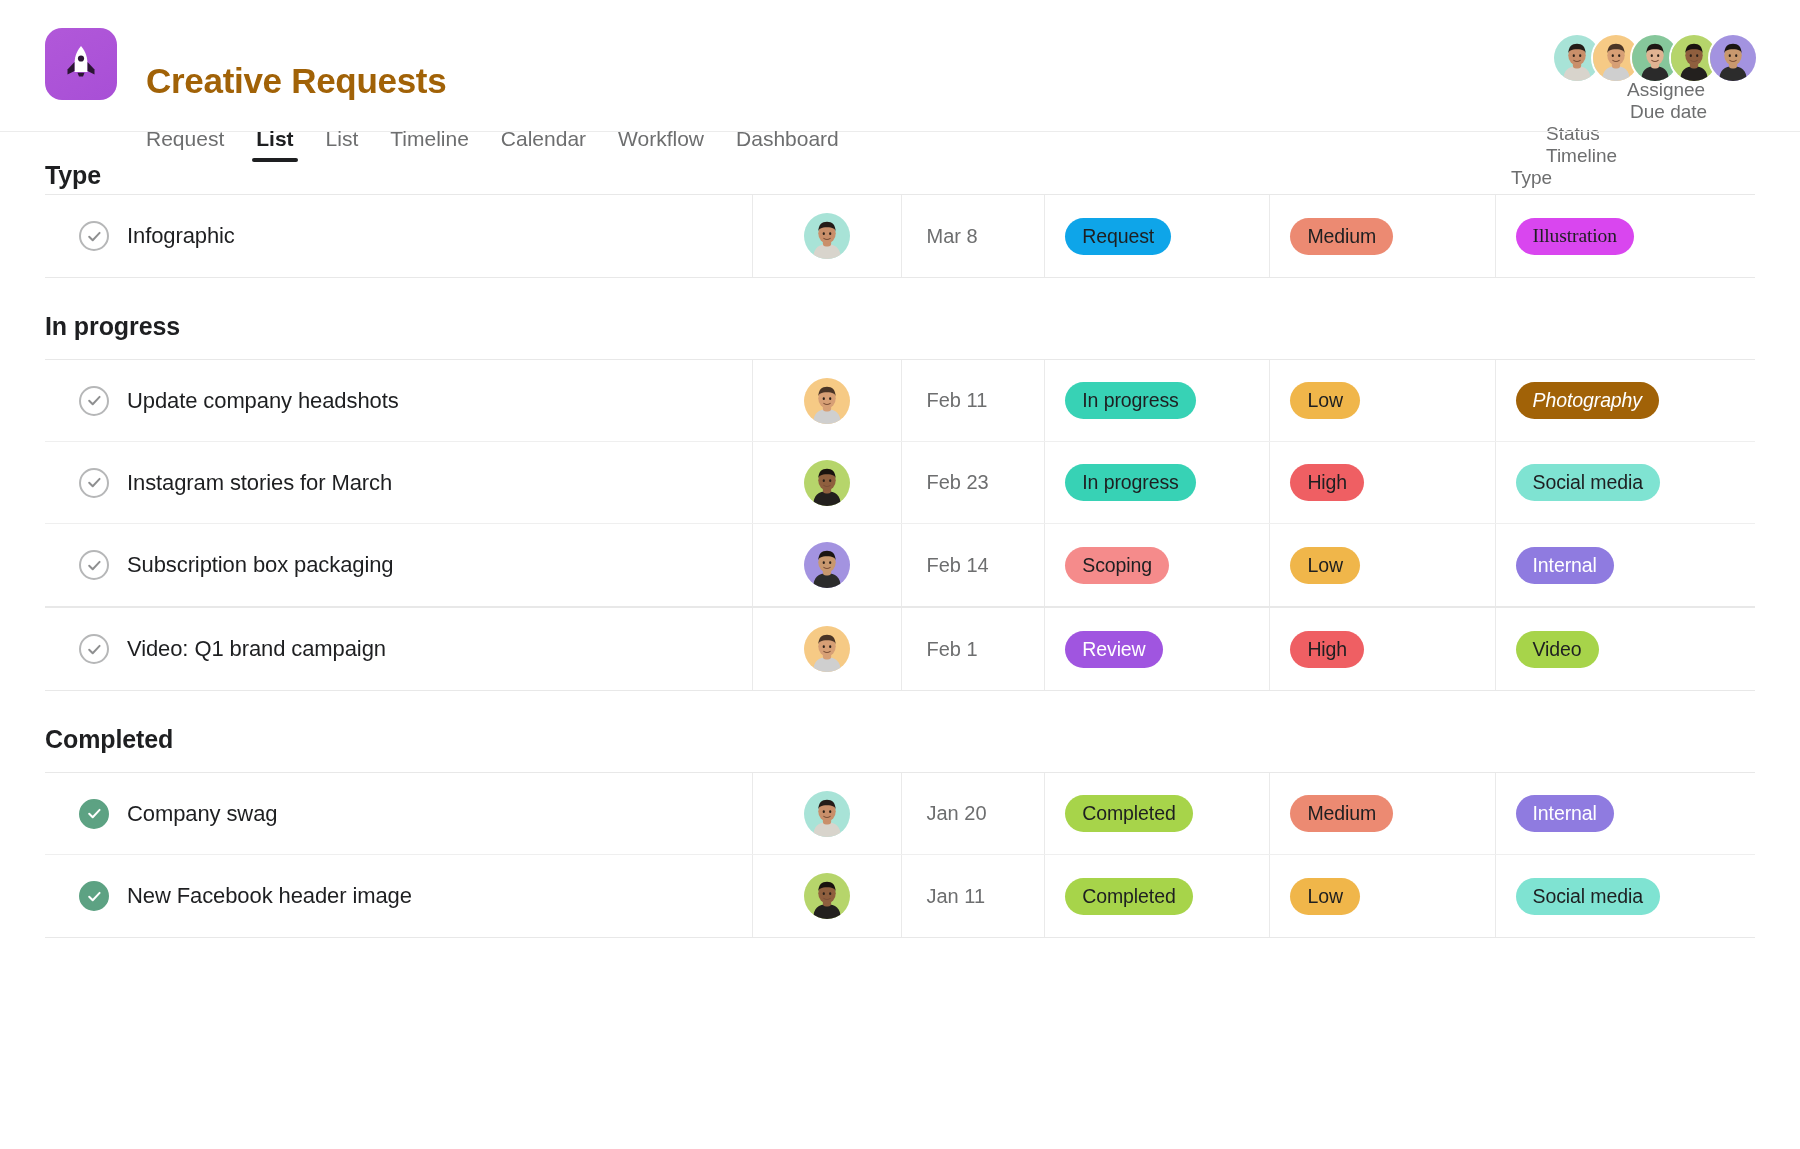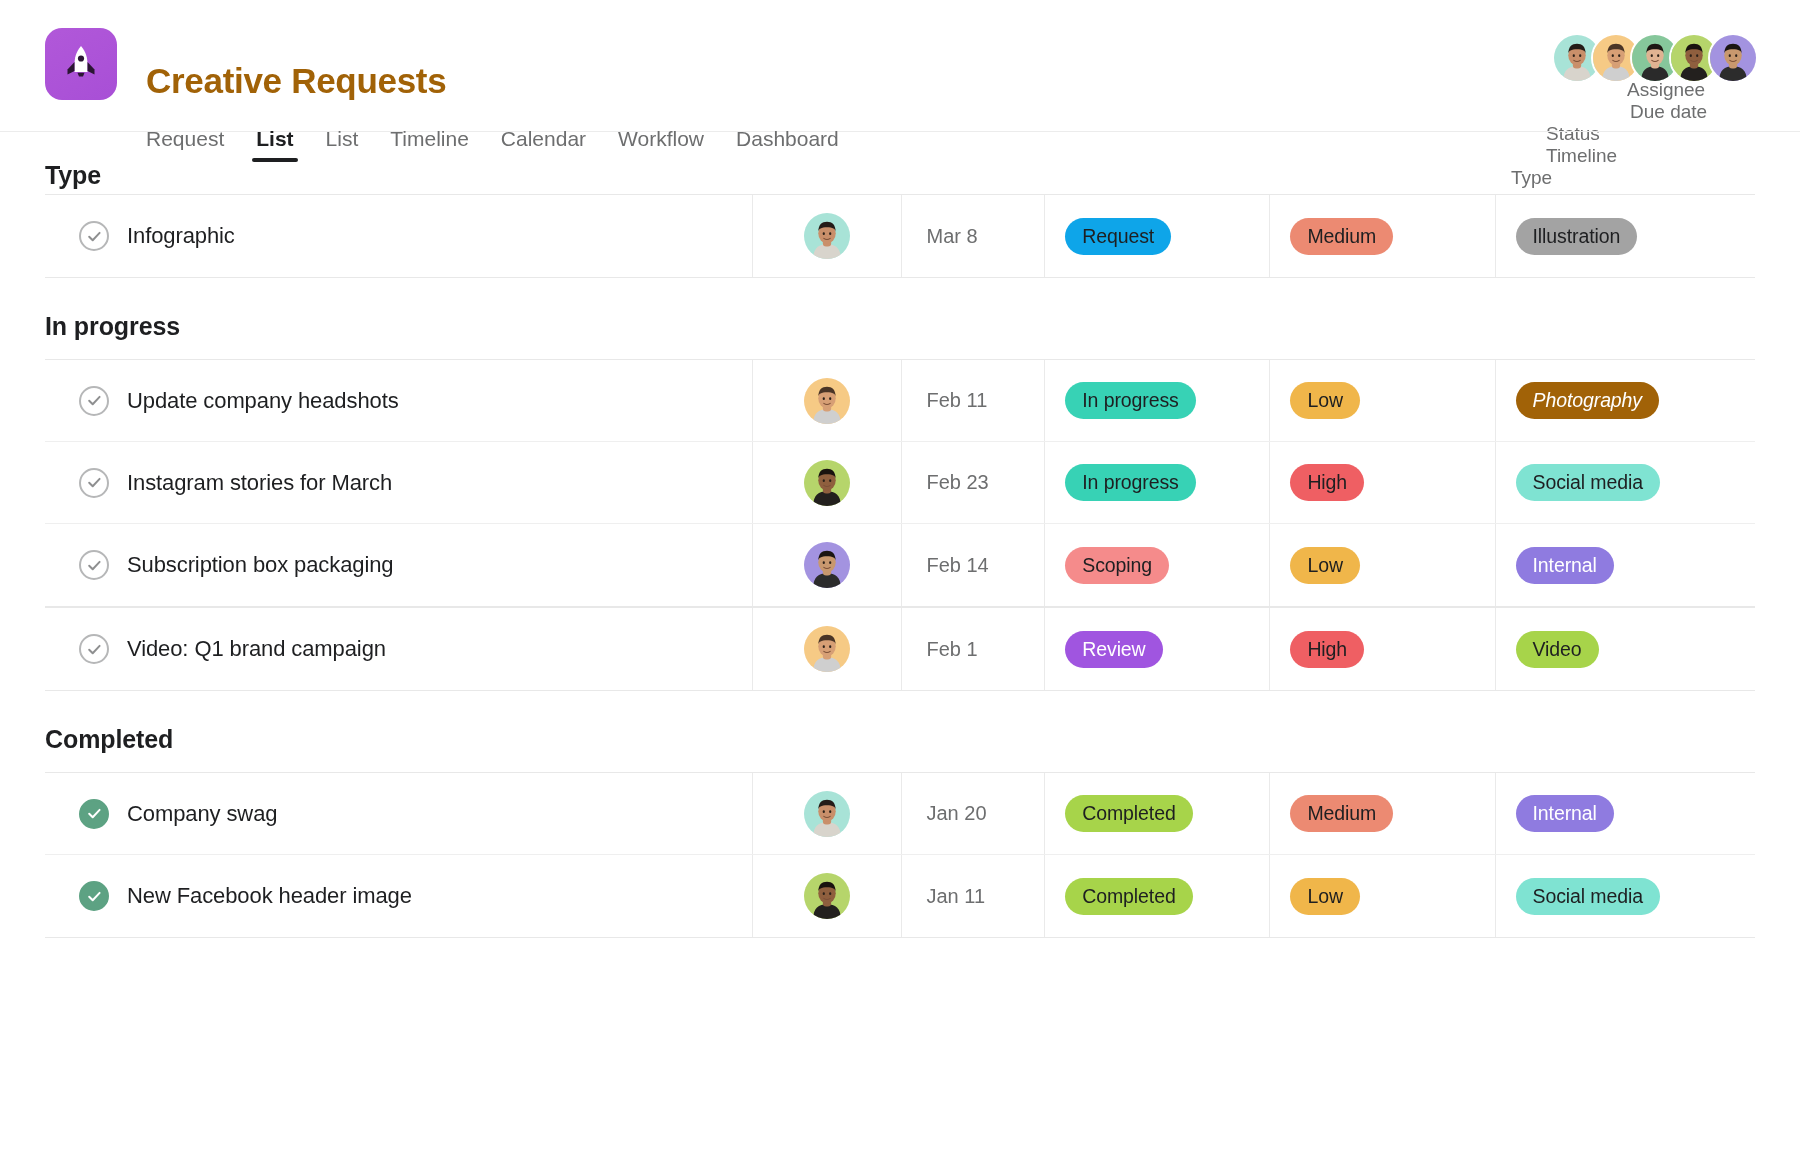--- a/index.html
+++ b/index.html
@@ -398,21 +398,21 @@
           <div class="cell c-due">
             <span class="due-text">Mar 8</span>
           </div>
           <div class="cell c-status">
             <span class="pill" style="background: #0ea5e9; color: rgb(30, 31, 33);">Request</span>
           </div>
           <div class="cell c-priority">
             <span class="pill" style="background: rgb(236, 138, 114); color: rgb(30, 31, 33);">Medium</span>
           </div>
           <div class="cell c-type">
-            <span class="pill" style="background: #a3a3a3; color: rgb(30, 31, 33);">Illustration</span>
+            <span class="pill" style="background: #d946ef; color: rgb(30, 31, 33); font-family: Liberation Serif, serif;">Illustration</span>
           </div>
         </div>
       </div>
     </div>
     <div class="section-block">
       <div class="section-heading-standalone">In progress</div>
       <div class="task-table">
         <div class="task-row">
           <div class="cell c-task">
             <div class="checkbox">

